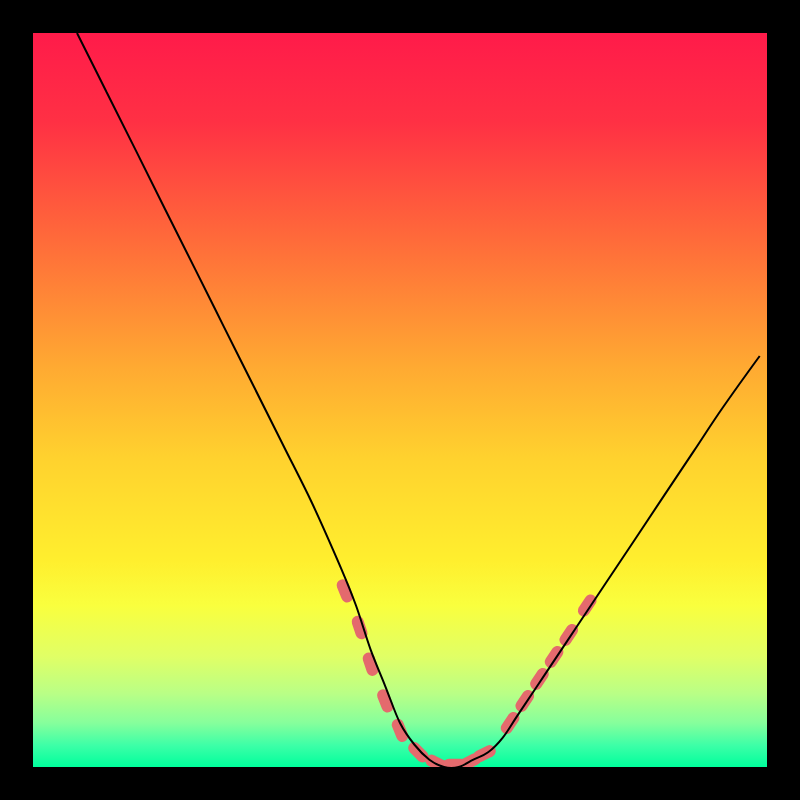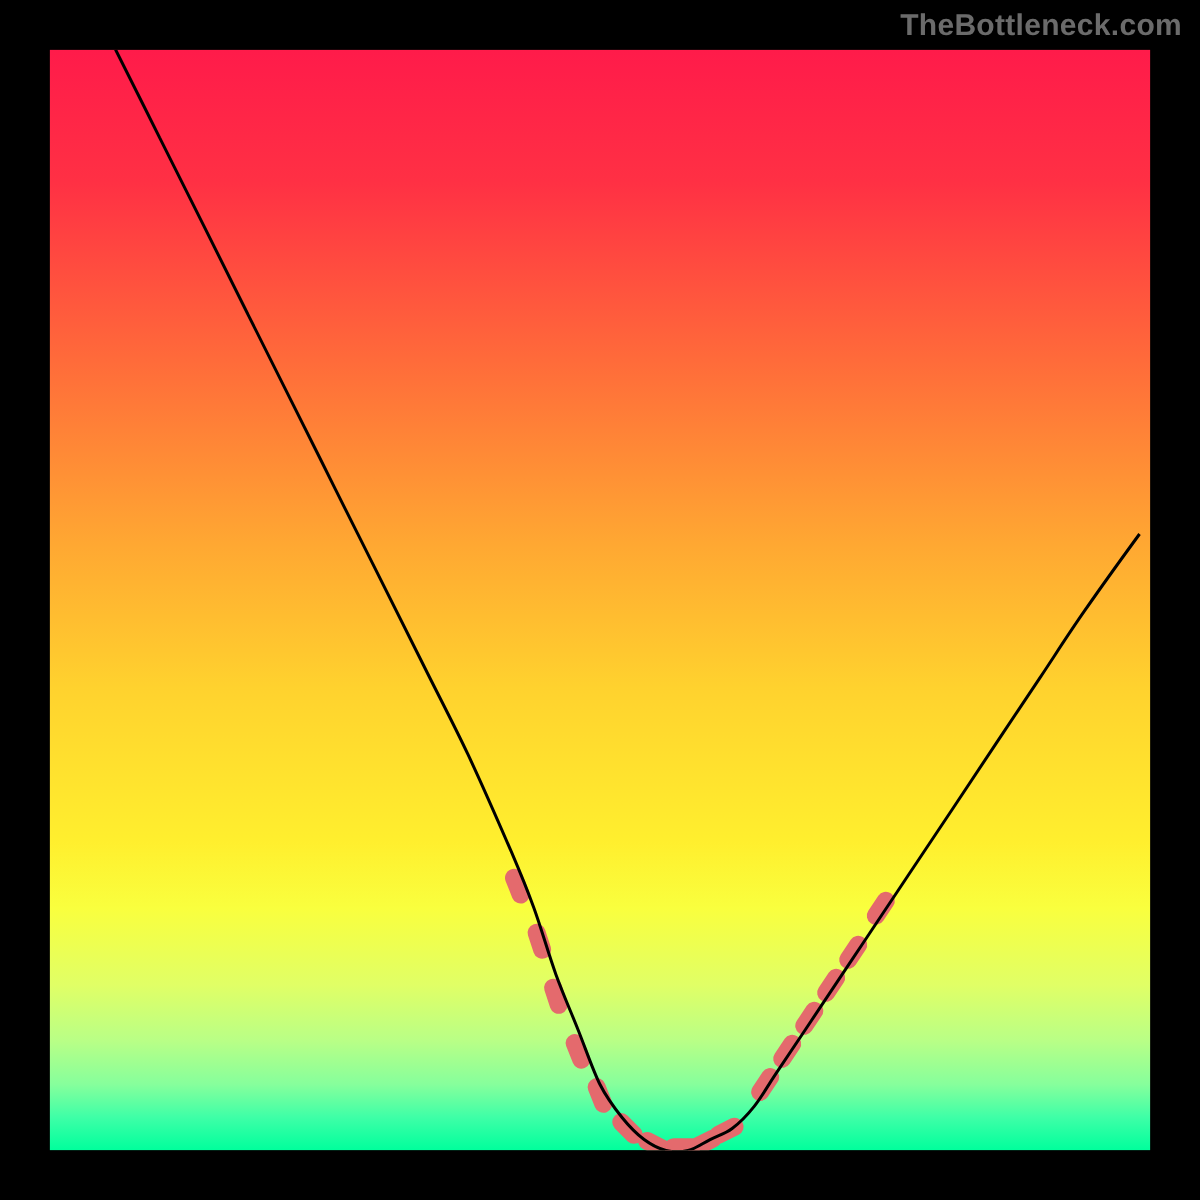--- a/index.html
+++ b/index.html
@@ -88,14 +88,13 @@
           <rect x="-12" y="-6" width="24" height="12" rx="6" fill="#e46a6d" transform="translate(506.5 645.9) rotate(-56.3)"></rect>
           <rect x="-12" y="-6" width="24" height="12" rx="6" fill="#e46a6d" transform="translate(521.1 623.9) rotate(-56.3)"></rect>
           <rect x="-12" y="-6" width="24" height="12" rx="6" fill="#e46a6d" transform="translate(535.8 601.9) rotate(-56.3)"></rect>
           <rect x="-12" y="-6" width="24" height="12" rx="6" fill="#e46a6d" transform="translate(554.2 572.5) rotate(-56.3)"></rect>
         </g>
       <path id="curvePath" fill="none" stroke-width="2" d="M 44.0 0.0 C 48.9 9.8 63.6 39.1 73.4 58.7 C 83.2 78.3 93.0 97.9 102.8 117.4 C 112.5 137.0 122.3 156.6 132.1 176.2 C 141.9 195.7 151.7 215.3 161.5 234.9 C 171.3 254.5 181.1 274.0 190.8 293.6 C 200.6 313.2 210.4 332.7 220.2 352.3 C 230.0 371.9 239.8 391.5 249.6 411.0 C 259.3 430.6 269.1 449.0 278.9 469.8 C 288.7 490.6 300.9 518.7 308.3 535.8 C 315.6 552.9 318.1 559.1 323.0 572.5 C 327.9 586.0 332.7 603.1 337.6 616.6 C 342.5 630.0 347.4 641.0 352.3 653.3 C 357.2 665.5 362.1 680.2 367.0 690.0 C 371.9 699.7 376.8 705.9 381.7 712.0 C 386.6 718.1 391.5 723.0 396.4 726.7 C 401.3 730.3 406.1 732.8 411.0 734.0 C 415.9 735.2 420.8 735.2 425.7 734.0 C 430.6 732.8 435.5 729.1 440.4 726.7 C 445.3 724.2 450.2 723.0 455.1 719.3 C 460.0 715.7 464.9 710.8 469.8 704.6 C 474.7 698.5 477.1 693.6 484.4 682.6 C 491.8 671.6 504.0 653.3 513.8 638.6 C 523.6 623.9 533.4 609.2 543.2 594.5 C 552.9 579.9 562.7 565.2 572.5 550.5 C 582.3 535.8 592.1 521.1 601.9 506.5 C 611.7 491.8 621.5 477.1 631.2 462.4 C 641.0 447.7 650.8 433.1 660.6 418.4 C 670.4 403.7 678.9 390.2 690.0 374.3 C 701.0 358.4 720.5 331.5 726.7 323.0 " stroke="#000000"></path>
     </svg>
 
   </div>
 
-  <div class="watermark">TheBottleneck.com</div>
 </div>
 
 </body></html>

